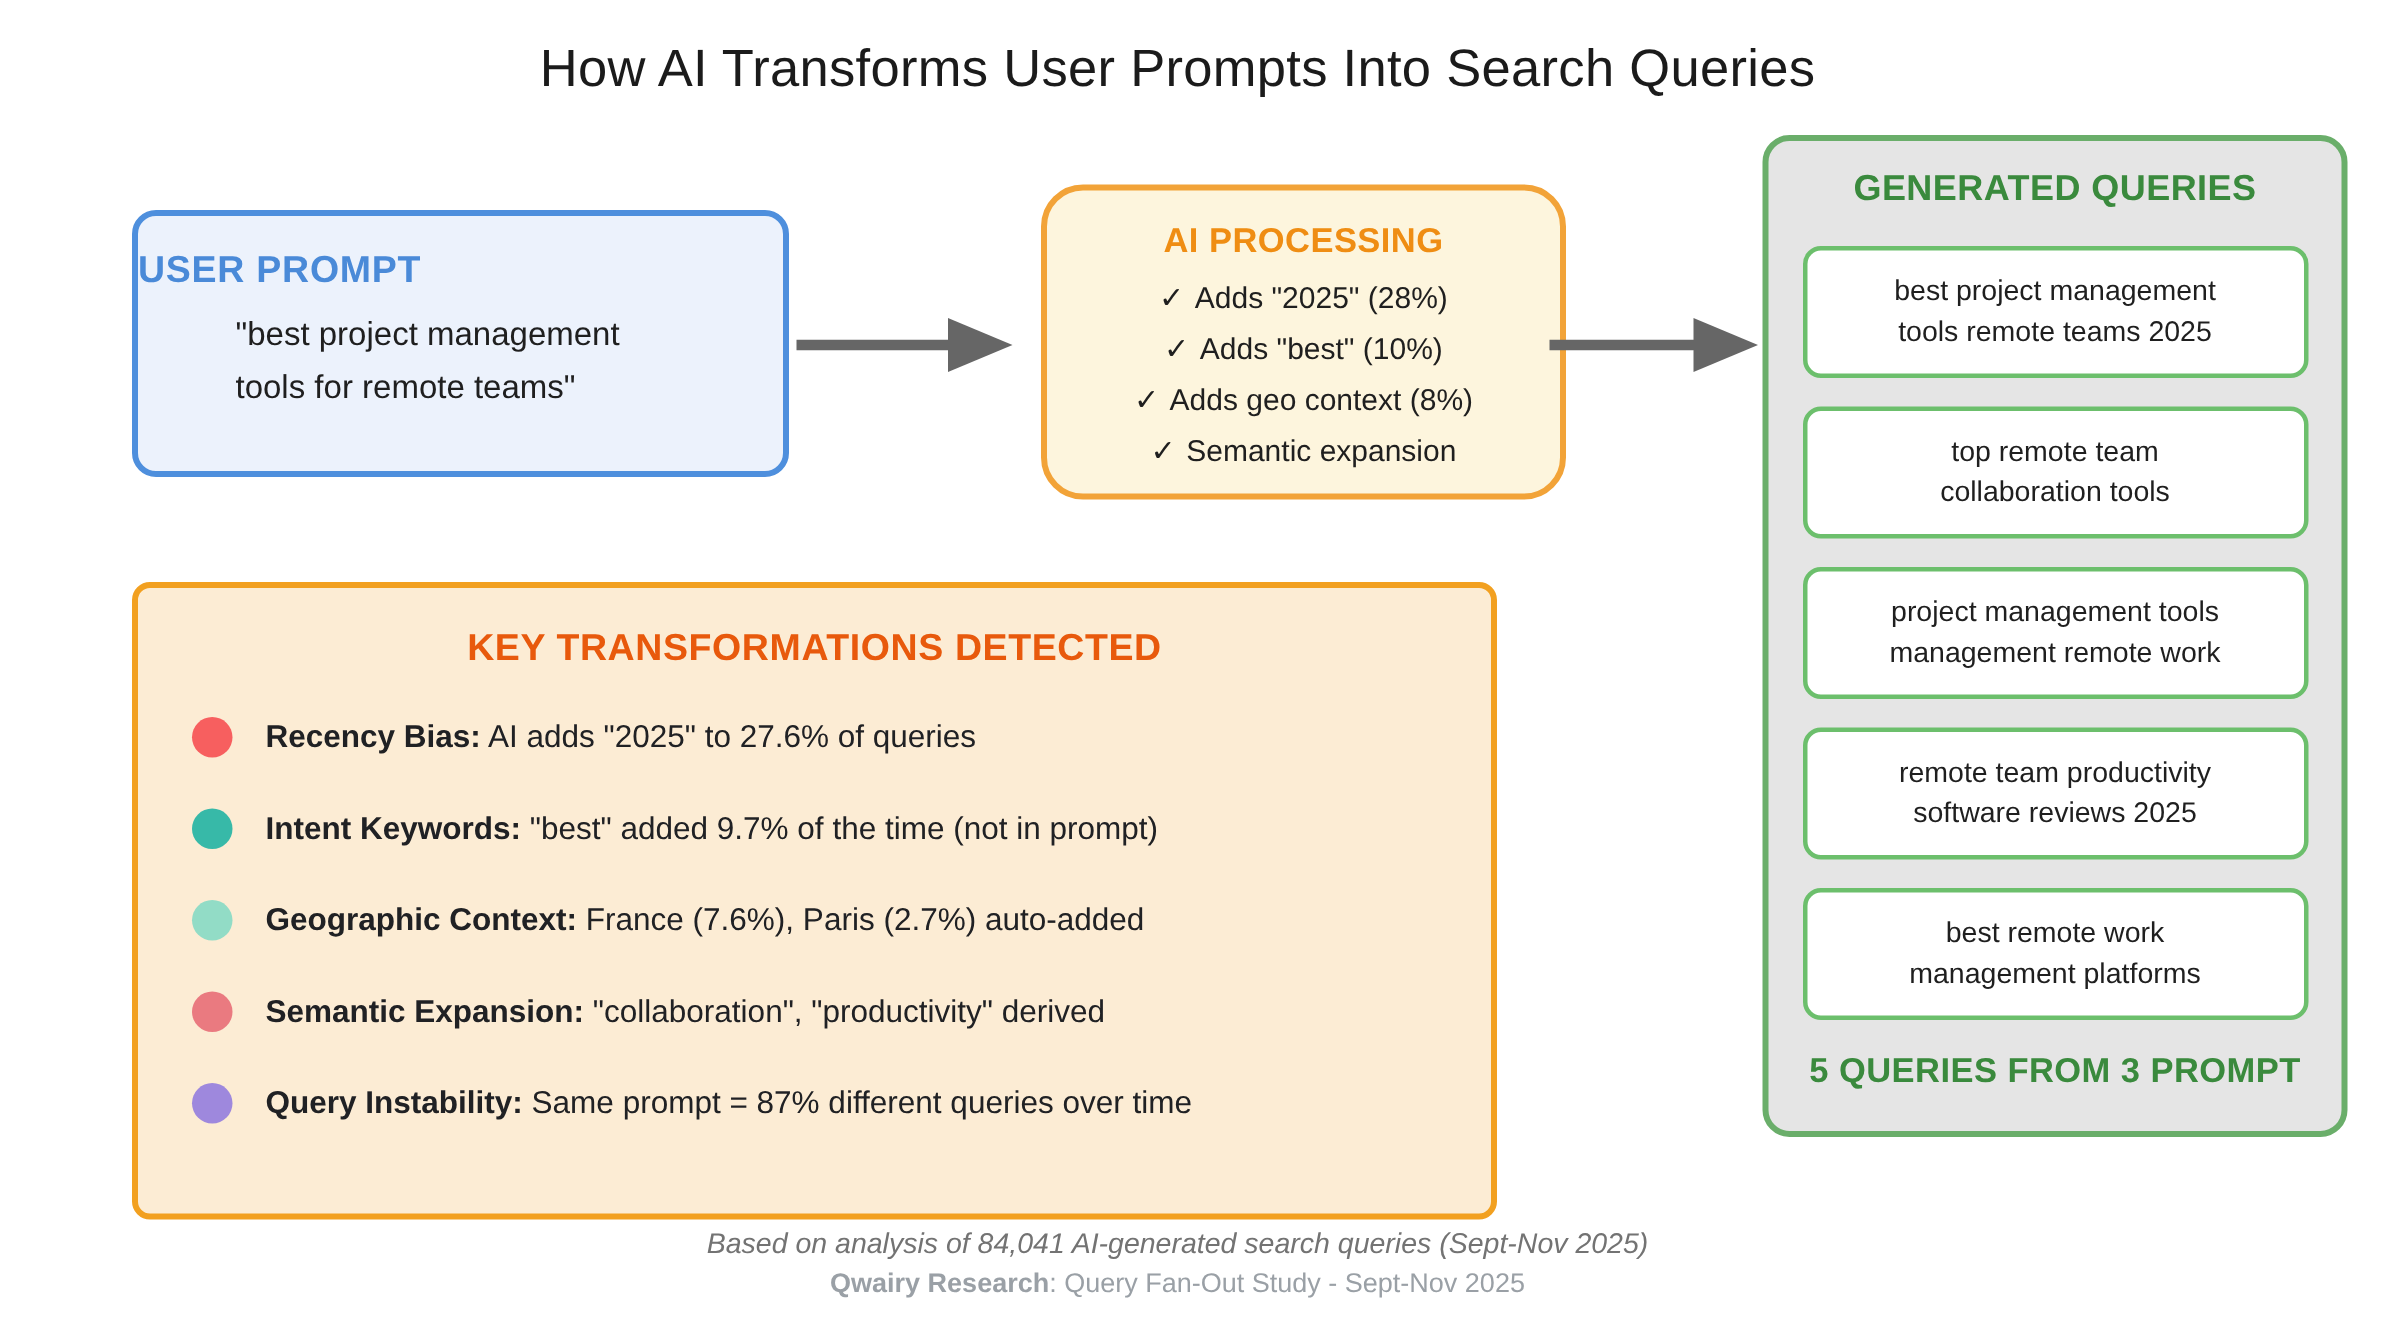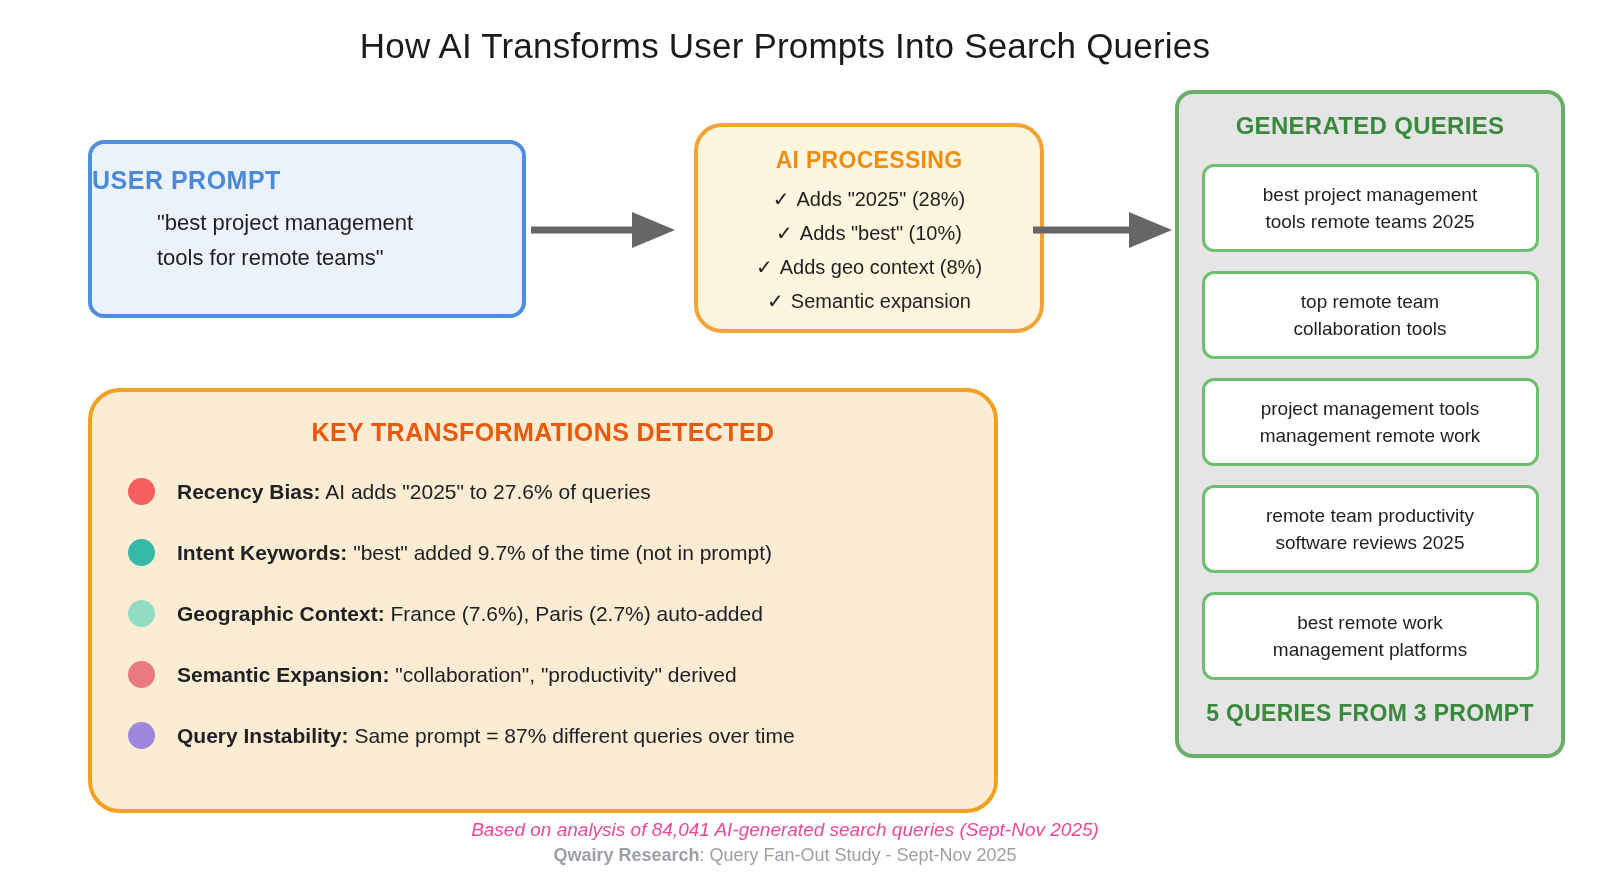--- a/index.html
+++ b/index.html
@@ -122,21 +122,21 @@
     letter-spacing: 0.3px;
   }
 
   
   .key-transformations-panel {
     position: absolute;
     left: 88px; top: 388px;
     width: 910px; height: 425px;
     background: #fcecd4;
     border: 4px solid #f2a020;
-    border-radius: 32px;
+    border-radius: 12px;
   }
   .key-transformations-panel .panel-heading {
     margin-top: 26px;
     text-align: center;
     font-size: 25px;
     font-weight: 700;
     color: #e8590c;
     letter-spacing: 0.4px;
   }
   .bullet-list {
@@ -158,21 +158,21 @@
   .bullet-label { font-weight: 700; }
 
   
   .footnote-1 {
     position: absolute;
     top: 819px; left: 0;
     width: 1570px;
     text-align: center;
     font-size: 19px;
     font-style: italic;
-    color: #ec4899;
+    color: #737373;
   }
   .footnote-2 {
     position: absolute;
     top: 845px; left: 0;
     width: 1570px;
     text-align: center;
     font-size: 18px;
     color: #9aa0a6;
   }
   .footnote-2 .brand { font-weight: 700; }

